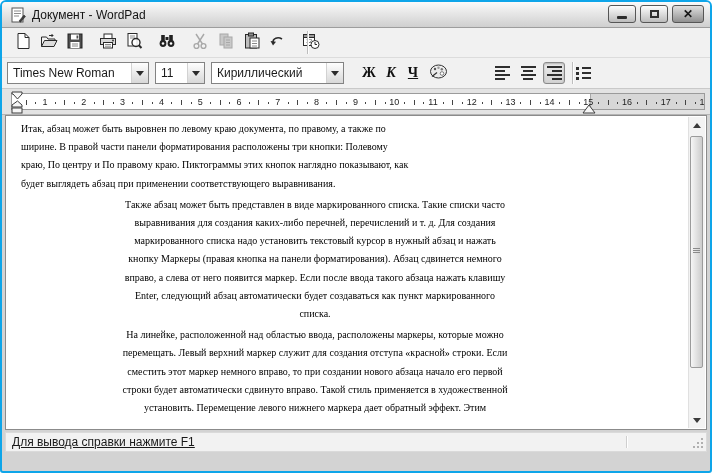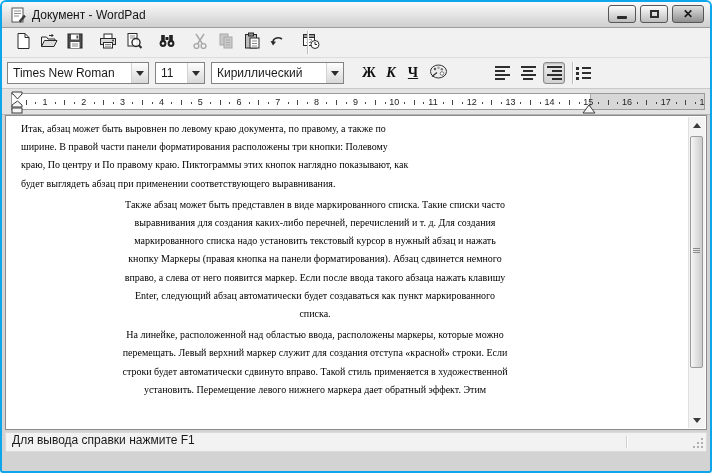--- a/index.html
+++ b/index.html
@@ -94,21 +94,21 @@
   .tri-up-s{width:0;height:0;border-left:4px solid transparent;border-right:4px solid transparent;
     border-bottom:5px solid #3a3a3a;}
   .tri-down-s{width:0;height:0;border-left:4px solid transparent;border-right:4px solid transparent;
     border-top:5px solid #3a3a3a;}
   .sb-thumb{position:absolute;left:1px;top:19px;width:13px;height:232px;
     background:linear-gradient(90deg,#f6f6f6,#cccccc);border:1px solid #9b9b9b;border-radius:2px;}
   .sb-grip{position:absolute;left:2px;right:2px;top:50%;margin-top:-4px;}
   .sb-grip i{display:block;height:1px;background:#8b8b8b;margin-bottom:1px;}
   
   .statusbar{height:20px;margin:2px 3px 0 3px;background:#f2f2f2;border:1px solid #dadada;
-    font-size:12px;display:flex;padding-left:6px;position:relative;}
+    font-size:12px;display:flex;align-items:center;padding-left:6px;position:relative;text-decoration:underline;}
   .sb-divider{position:absolute;left:620px;top:3px;bottom:3px;width:0;
     border-left:1px solid #cfcfcf;border-right:1px solid #ffffff;}
   .resize-grip{position:absolute;right:2px;bottom:2px;width:12px;height:12px;}
   .disabled svg *{stroke:#a8a8a8 !important;}
   .disabled svg .fillable{fill:#c9c9c9 !important;}
 </style>
 </head>
 <body>
 
 <div class="window">
@@ -429,20 +429,21 @@
             <div class="tline">выравнивания для создания каких-либо перечней, перечислений и т. д. Для создания</div>
             <div class="tline">маркированного списка надо установить текстовый курсор в нужный абзац и нажать</div>
             <div class="tline">кнопку Маркеры (правая кнопка на панели форматирования).  Абзац сдвинется немного</div>
             <div class="tline">вправо, а слева от него появится маркер. Если после ввода такого абзаца нажать клавишу</div>
             <div class="tline">Enter, следующий абзац автоматически будет создаваться как пункт маркированного</div>
             <div class="tline">списка.</div>
           </div>
           <div class="para center">
             <div class="tline">На линейке, расположенной над областью ввода, расположены маркеры, которые можно</div>
             <div class="tline">перемещать. Левый верхний маркер служит для создания отступа «красной» строки. Если</div>
+            <div class="tline">сместить этот маркер немного вправо, то при создании нового абзаца начало его первой</div>
             <div class="tline">строки будет автоматически сдвинуто вправо. Такой стиль применяется в художественной</div>
             <div class="tline">установить. Перемещение левого нижнего маркера дает обратный эффект. Этим</div>
           </div>
         </div>
       <div class="vscroll">
         <button class="sb-btn sb-up">
             <span class="tri-up-s"></span>
           </button>
         <div class="sb-thumb">
           <span class="sb-grip">

